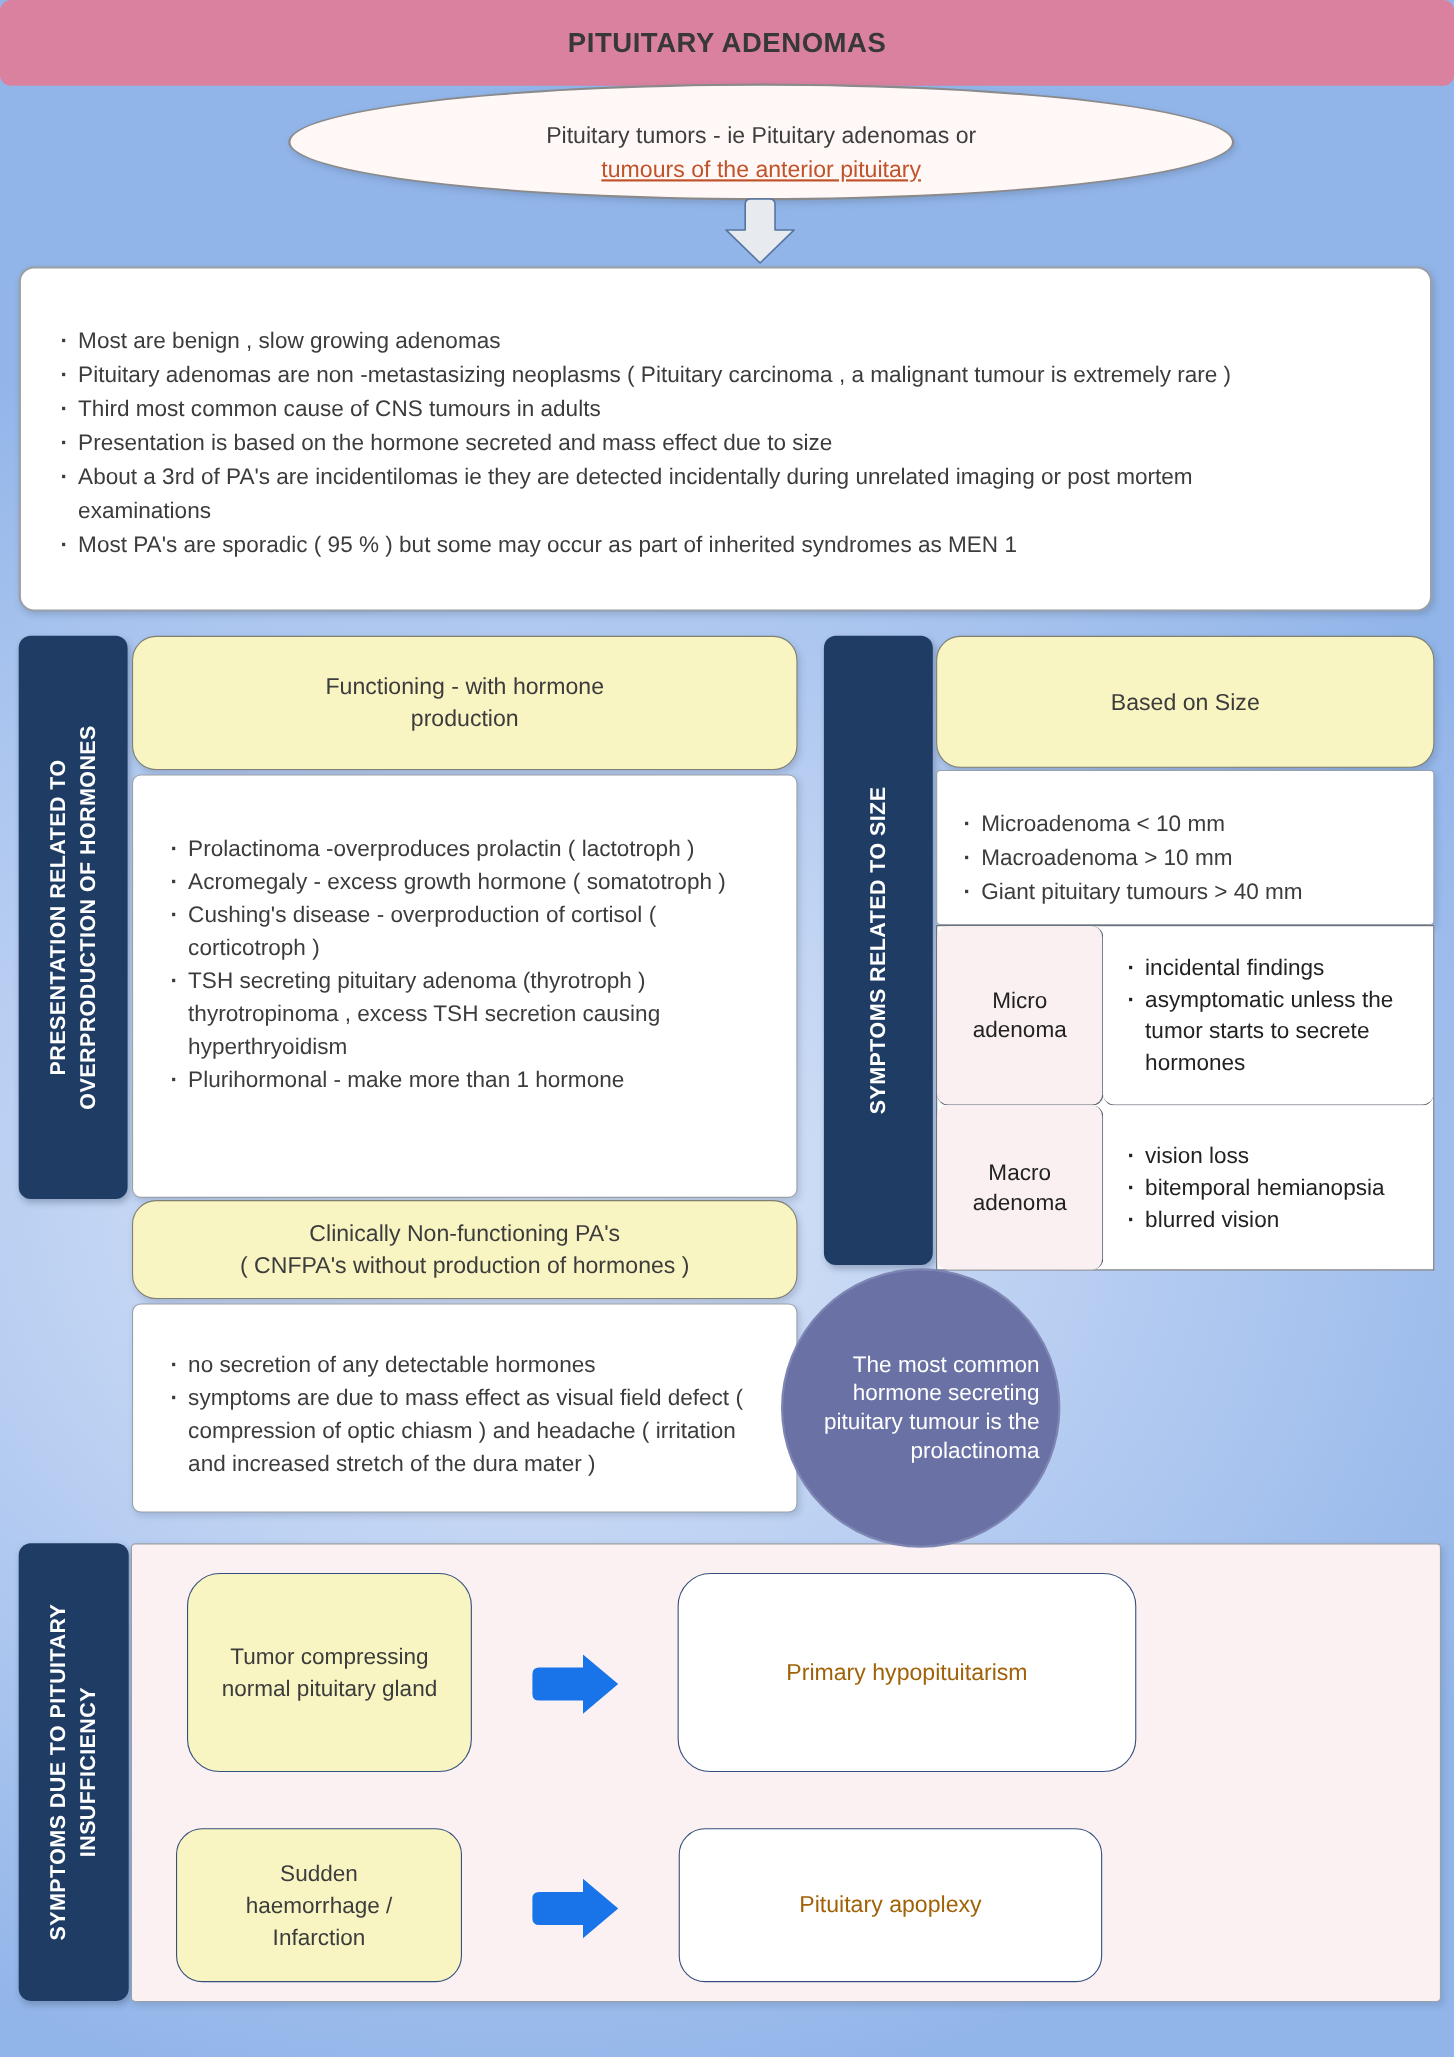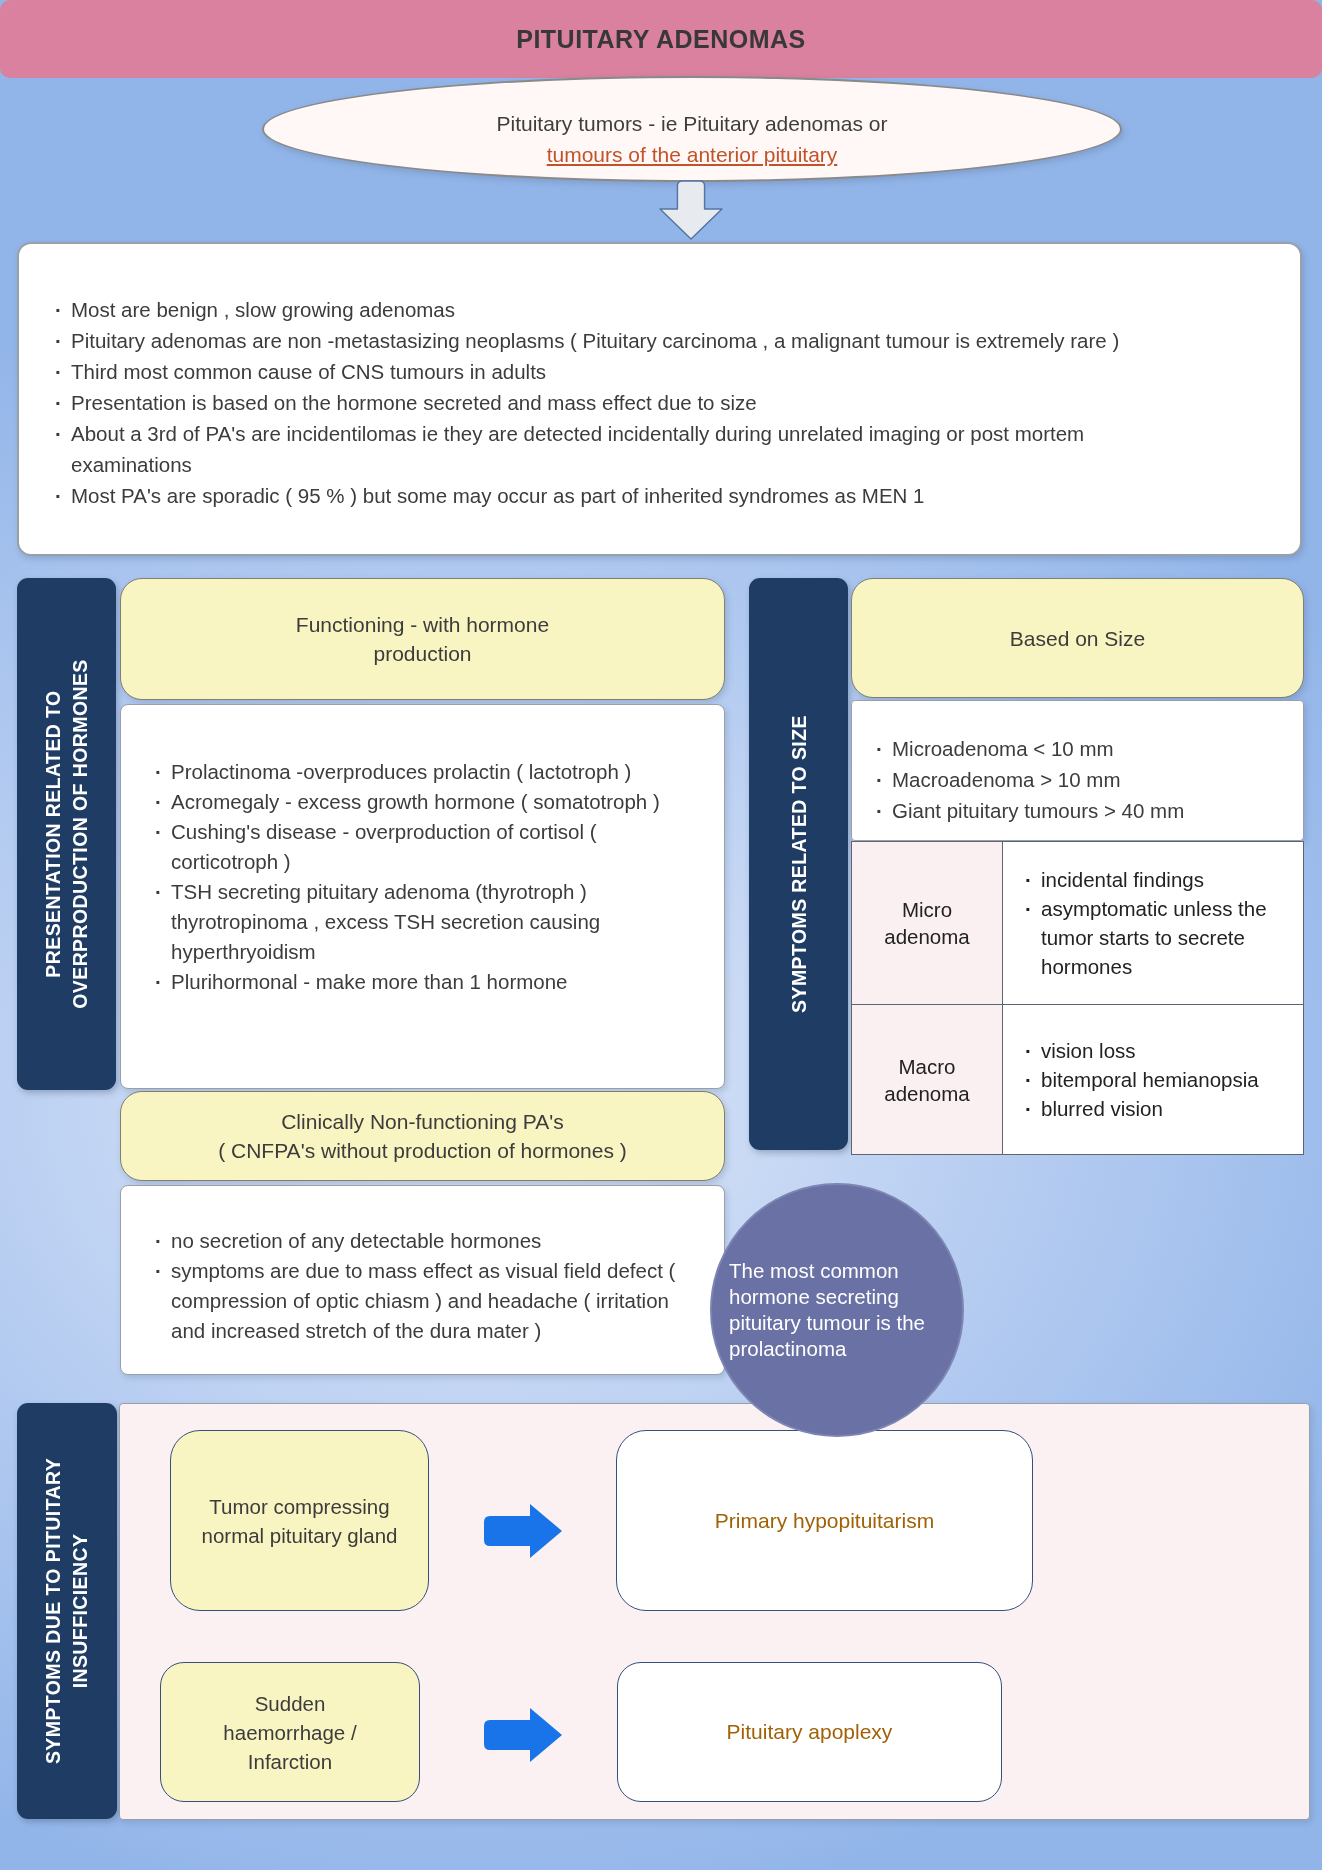--- a/index.html
+++ b/index.html
@@ -70,32 +70,32 @@
   .w-cnfpa{left:120px;top:1185px;width:605px;height:190px;padding:40px 34px 0 28px;}
   .w-cnfpa .bi{line-height:30px;}
   .w-size{left:851px;top:700px;width:453px;height:141px;padding:32px 8px 0 18px;border-radius:4px;}
   .w-size .bi{line-height:31px;}
 
   .sizetable{
     left:851px;top:841px;width:453px;height:314px;
     display:grid;grid-template-columns:151px 1fr;grid-template-rows:163px 1fr;
     background:#fff;border:1px solid var(--table-border);
   }
-  .tcell{box-sizing:border-box;}
+  .tcell{box-sizing:border-box;border-radius:10px;}
   .tc-r1{border-bottom:1px solid var(--table-border);}
   .tc-c1{border-right:1px solid var(--table-border);background:var(--pink-cell);
     display:flex;align-items:center;justify-content:center;text-align:center;
     font-size:20.5px;line-height:27px;color:#222;padding:0 16px;}
   .tc-c2{display:flex;align-items:center;padding:12px 8px 12px 16px;font-size:20.5px;}
   .tc-c2 .bi{line-height:29px;color:#222;}
 
   .callout{
-    left:710px;top:1183px;width:254px;height:254px;border-radius:50%;
+    left:710px;top:1153px;width:254px;height:254px;border-radius:50%;
     background:var(--purple);border:2px solid #7d85b3;z-index:6;
-    display:flex;align-items:center;justify-content:center;text-align:left;
+    display:flex;align-items:center;justify-content:center;text-align:right;
     color:#fff;font-size:20.5px;line-height:26px;padding:0 17px;
   }
 
   .pinkpanel{
     left:119px;top:1403px;width:1191px;height:417px;
     background:var(--pink-panel);border:1px solid #9aa0a8;border-radius:4px;
     box-shadow:2px 3px 6px rgba(70,90,120,.2);
   }
 
   .cause{

